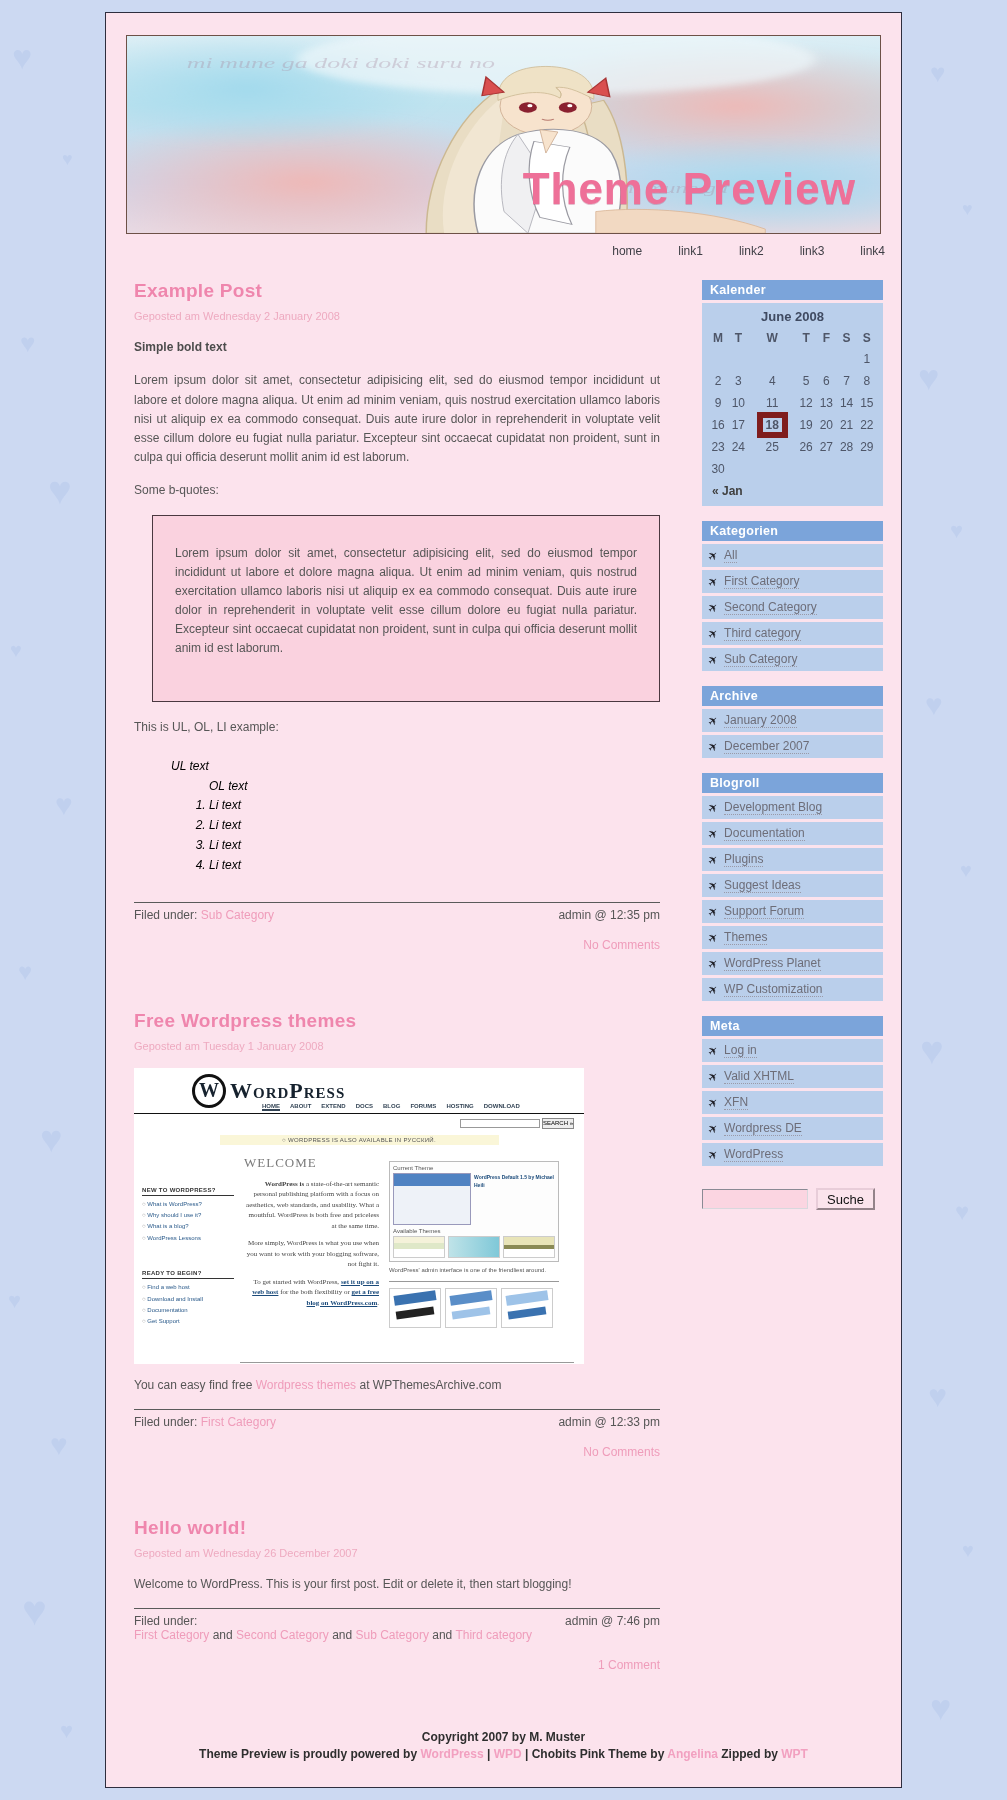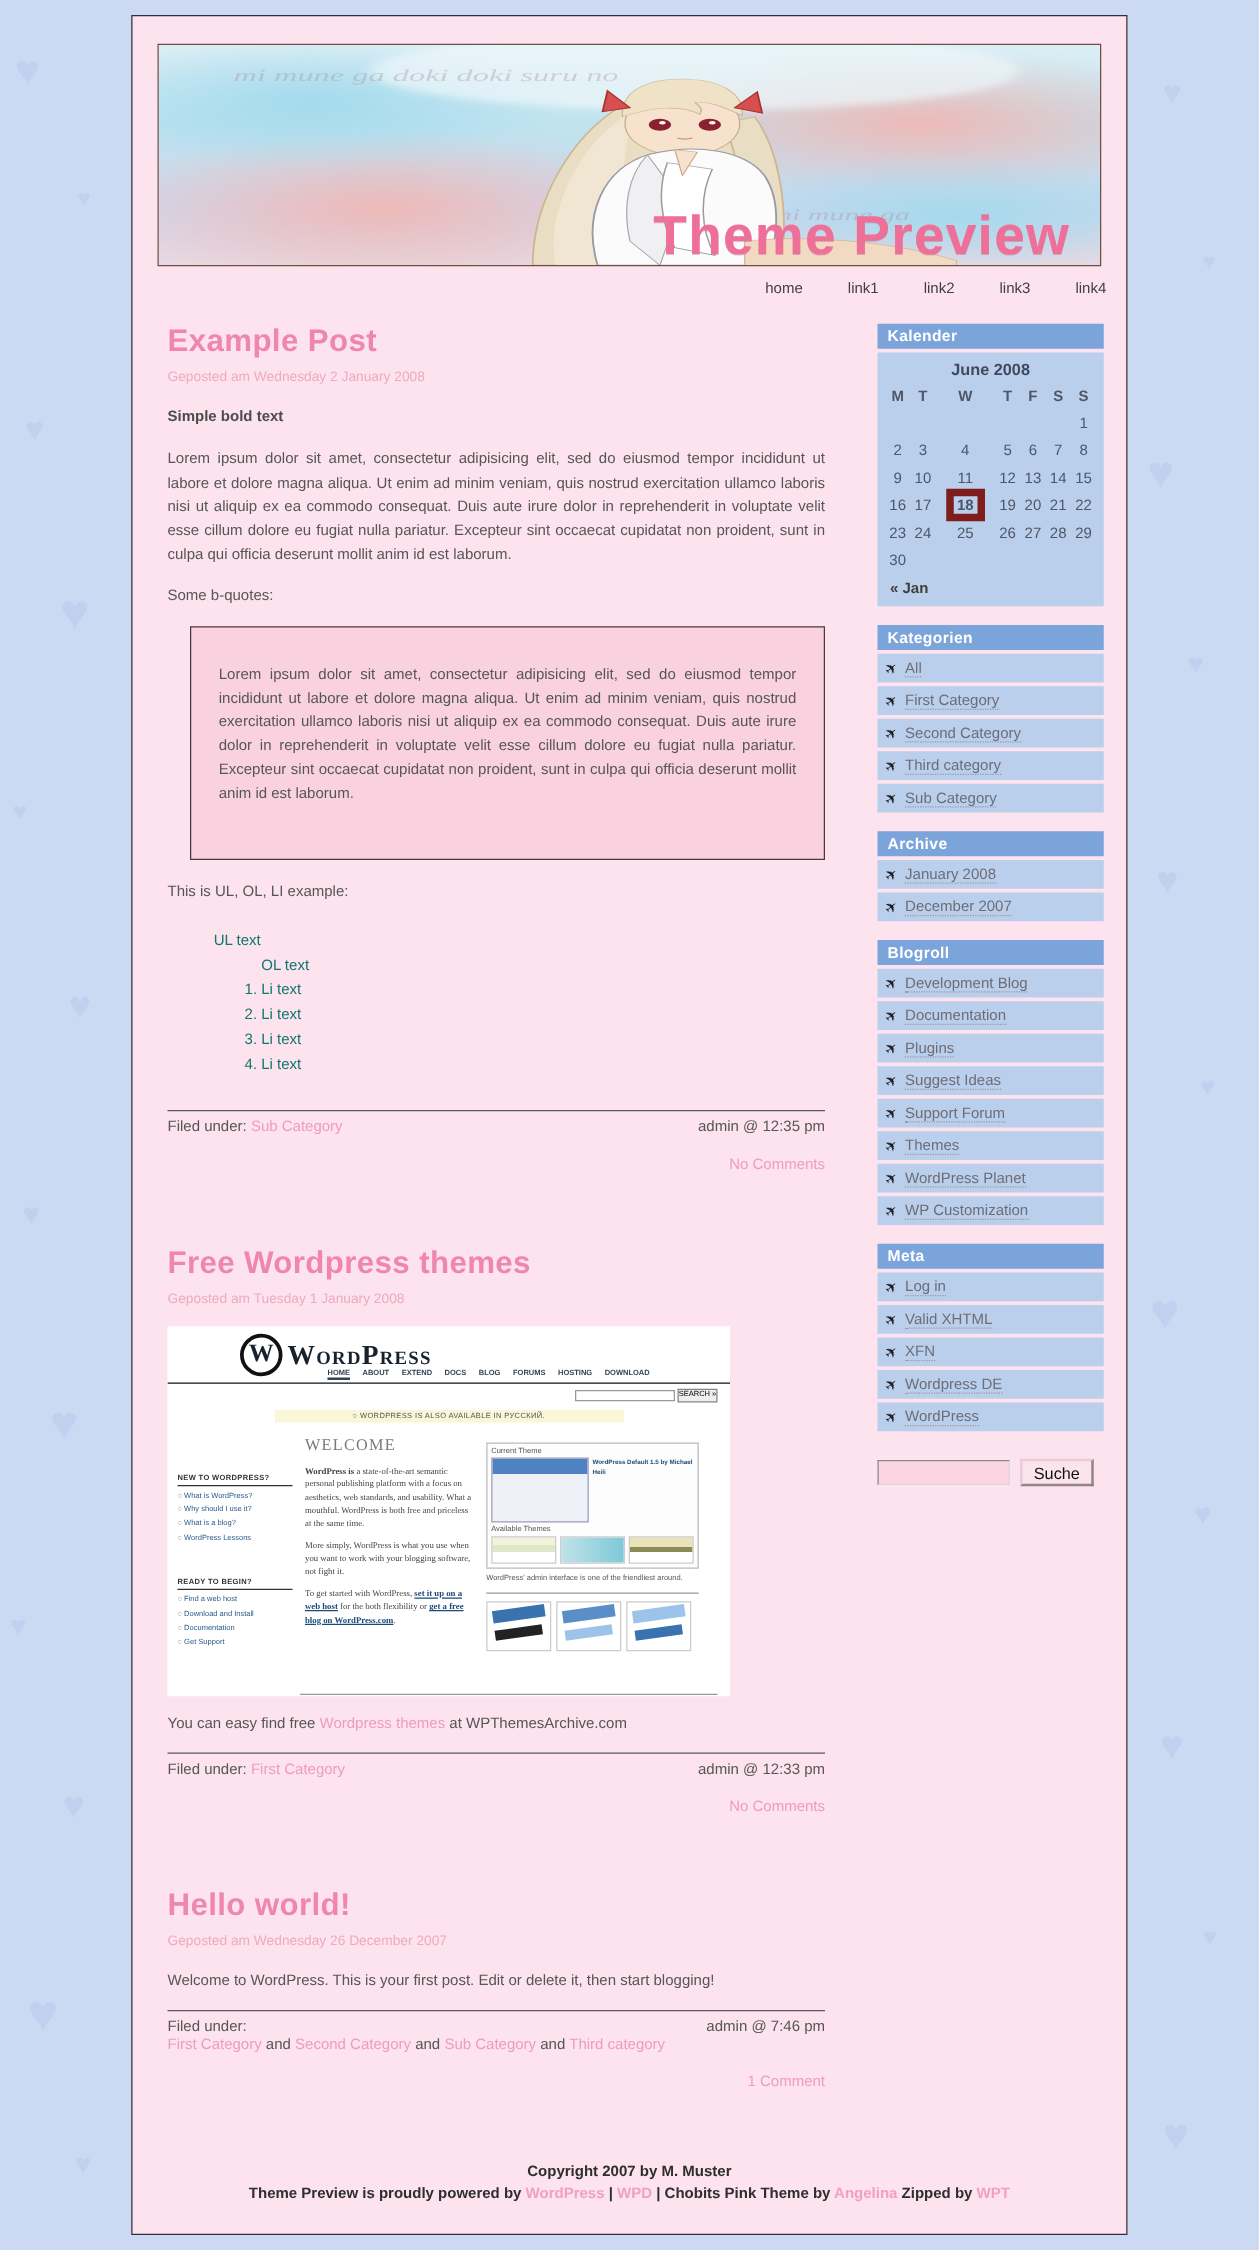--- a/index.html
+++ b/index.html
@@ -49,33 +49,33 @@
   .page-body {
     display:flex; justify-content:space-between;
     padding:18px 18px 0 28px;
     flex:1; align-items:flex-start;
   }
   .content { width:526px; }
   .sidebar { width:181px; }
 
   
   .post { margin-bottom:58px; }
-  .post h2 { font-size:25px; color:#ef86ad; margin-bottom:8px; letter-spacing:.3px; }
+  .post h2 { font-size:19px; color:#ef86ad; margin-bottom:8px; letter-spacing:.3px; }
   .post .date { font-size:11px; color:#eeaac0; margin-bottom:16px; }
   .post p, .post .txt { font-size:12px; color:#565656; line-height:1.6; text-align:justify; margin-bottom:14px; }
   .post .bold { font-weight:bold; color:#4c4c4c; text-align:left; }
   .post .plainlabel { text-align:left; }
   blockquote {
     margin:4px 0 16px 18px;
     background:#fad2df;
     border:1px solid #4a3840;
     padding:28px 22px;
   }
   blockquote p { margin:0; }
-  .lists { font-size:12px; color:#0f766e; line-height:1.65; margin:20px 0 26px 0; }
+  .lists { font-size:12px; color:#000000; line-height:1.65; margin:20px 0 26px 0;font-style:italic; }
   .lists .ul-item { padding-left:37px; }
   .lists .ol-head { padding-left:75px; }
   .lists ol { margin-left:57px; padding-left:18px; }
   .filed {
     border-top:1px solid #5a5a5a;
     padding-top:5px;
     font-size:12px; color:#565656;
     overflow:hidden;
   }
   .filed .right { float:right; color:#565656; }
@@ -108,21 +108,21 @@
   .wp-searchrow input { width:80px; height:9px; border:1px solid #999; font-size:6px; }
   .wp-searchrow button { font-size:6px; height:11px; border:1px solid #888; background:#eee; cursor:pointer; }
   .wp-notice { margin:4px auto 4px auto; width:62%; background:#faf6d8; text-align:center; font-family:"Liberation Sans", sans-serif; font-size:6px; color:#555; padding:2px 0; letter-spacing:.3px; }
   .wp-cols { display:flex; padding:0 8px; }
   .wp-left { width:92px; font-family:"Liberation Sans", sans-serif; padding-top:38px; }
   .wp-left h5 { font-size:6px; color:#333; border-bottom:1px solid #333; padding-bottom:2px; margin-bottom:3px; letter-spacing:.3px; }
   .wp-left ul { list-style:none; font-size:6px; color:#2a5a8a; line-height:1.9; margin-bottom:26px; }
   .wp-left ul li::before { content:"○ "; color:#888; }
   .wp-mid { width:155px; padding:6px 10px 0 10px; }
   .wp-mid h3 { font-family:"Liberation Serif", serif; font-weight:normal; font-size:13px; color:#7a7a7a; letter-spacing:1px; margin-bottom:8px; }
-  .wp-mid p { font-size:7px; line-height:1.5; color:#444; margin-bottom:7px; text-align:left; }
+  .wp-mid p { font-size:7px; line-height:1.5; color:#444; margin-bottom:7px; text-align:right; }
   .wp-mid .blk { font-weight:bold; }
   .wp-mid a { color:#1a4a7a; font-weight:bold; text-decoration:underline; cursor:pointer; }
   .wp-right { width:170px; font-family:"Liberation Sans", sans-serif; padding-top:12px; }
   .wp-box { border:1px solid #bbb; background:#fdfdfd; padding:3px; margin-bottom:4px; }
   .wp-box .bt { font-size:6px; color:#555; margin-bottom:2px; }
   .wp-thumbrow { display:flex; gap:3px; }
   .wp-adminshot { width:78px; height:52px; border:1px solid #99b; background:linear-gradient(#4f82c2 0 12px, #eef2f8 12px); }
   .wp-themedesc { flex:1; font-size:5px; color:#1a4a7a; font-weight:bold; line-height:1.6; }
   .wp-minithumb { flex:1; height:22px; border:1px solid #ccc; }
   .wp-caption { font-size:6px; color:#555; line-height:1.5; margin:3px 0 6px 0; }

